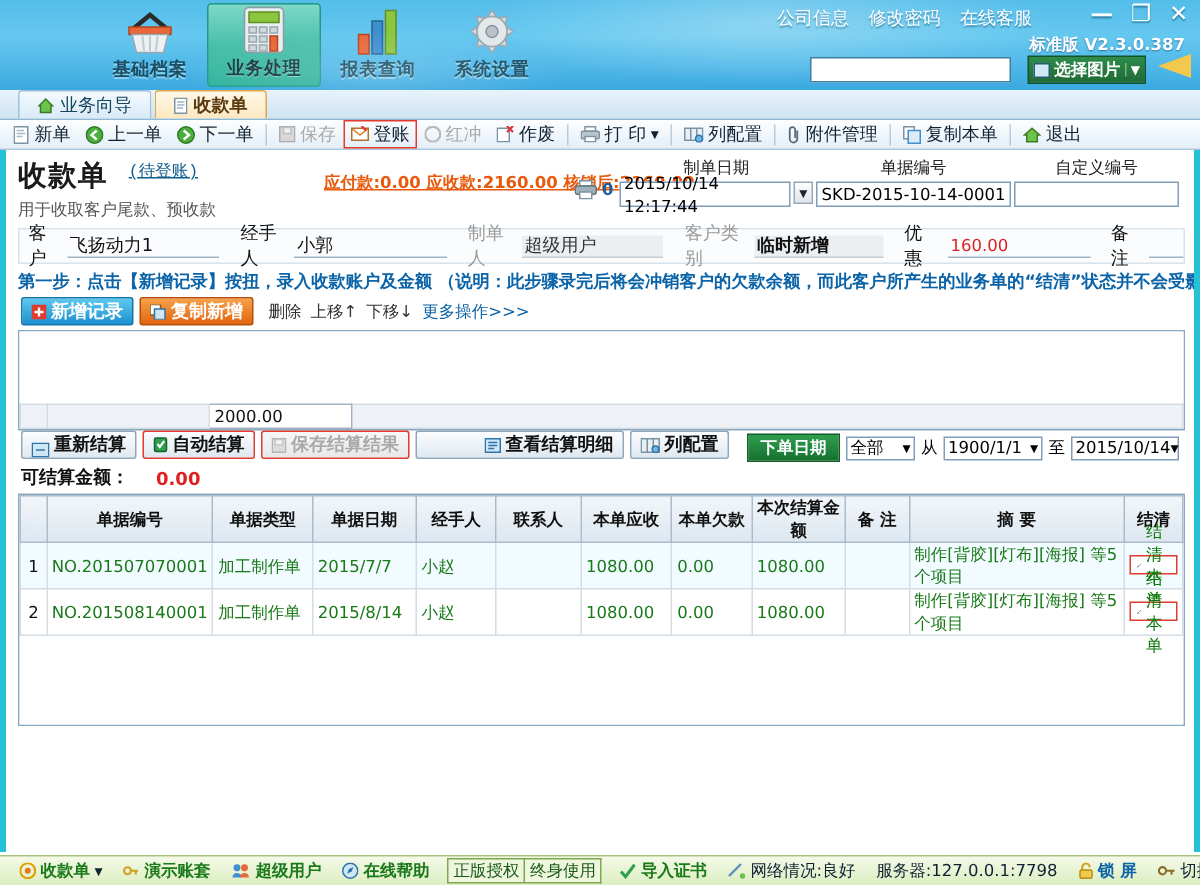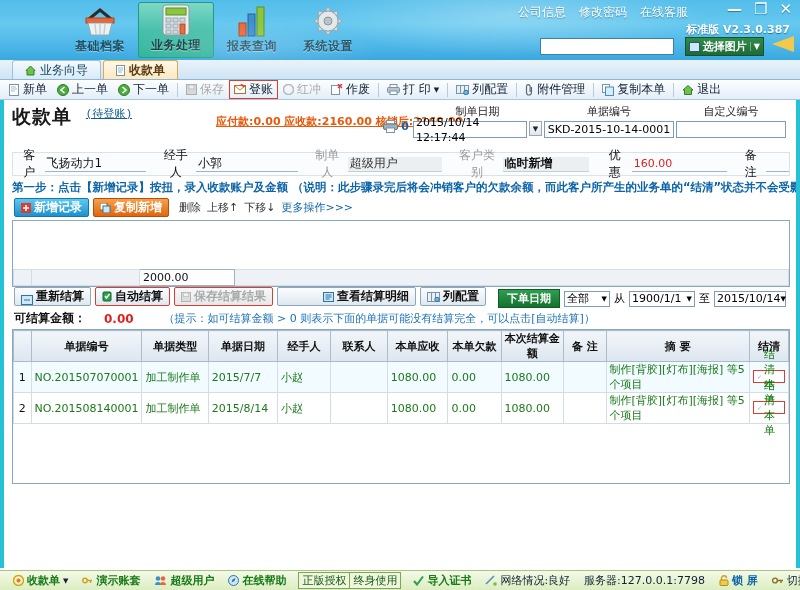--- a/index.html
+++ b/index.html
@@ -106,21 +106,21 @@
     padding:0 2px; display:flex; align-items:center; line-height:15px;
   }
   .inp.ctr { justify-content:center; }
   .cbtn { width:13px; height:15px; margin-left:2px; background:linear-gradient(180deg,#fdfdfd,#dfe6ec);
     border:1px solid #95a8b8; font-size:7px; display:flex;align-items:center;justify-content:center; color:#223;}
 
   .row2 {
     margin:0 10px 0 12px; height:24px; background:#fafcfe; border:1px solid #d7e3ec;
     display:flex; align-items:center; font-size:12px; padding-left:6px;
   }
-  .lab { color:#111; margin-right:5px;text-align:center; }
+  .lab { color:#111; margin-right:5px; }
   .lab.gray { color:#9a9a9a; }
   .uline { border-bottom:1px solid #9db5c6; height:15px; display:flex; align-items:center; font-size:12px; color:#111; padding:0 2px;}
   .ro { background:#eceff1; border:none; border-bottom:1px solid #c6ced3; color:#333; }
   .red { color:#e02020; font-size:11px;}
 
   .steptext { font-size:11.5px; color:#0b63a8; font-weight:bold; margin:4px 0 3px 12px; white-space:nowrap;}
   .btnrow { margin-left:14px; display:flex; align-items:center; gap:4px; }
   .gbtn {
     height:19px; display:flex; align-items:center; gap:3px; padding:0 6px; font-size:12px;
     font-weight:bold; color:#fff; cursor:pointer; border-radius:2px;
@@ -376,20 +376,21 @@
   </div>
 </div>
 
 <div class="page">
   <div class="leftstripe"></div>
   <div class="rightstripe"></div>
 
   <div class="hdr">
     <span class="doctitle">收款单</span>
     <span class="docstate">(待登账)</span>
+    <div class="docsub">用于收取客户尾款、预收款</div>
     <div class="amts">应付款:0.00  应收款:2160.00   核销后:2160.00</div>
 
     <div class="hdrfields">
       <div class="printer">
         <svg width="15" height="13" viewBox="0 0 15 13">
             <rect x="3.5" y="0.5" width="8" height="3.5" fill="#fff" stroke="#7c93a3"></rect>
             <rect x="0.5" y="4" width="14" height="5.5" rx="1.5" fill="#9fb0ba" stroke="#63757f"></rect>
             <rect x="3.5" y="8" width="8" height="4.5" fill="#fff" stroke="#7c93a3"></rect>
           </svg>
         <span class="pcount">0</span>
@@ -500,21 +501,20 @@
           <path d="M4.5 0.5v9M8.5 0.5v9" stroke="#7c93a3"></path>
           <circle cx="10" cy="7.5" r="2.2" fill="#6cb6e8" stroke="#2f74a8"></circle>
         </svg>
       <span>列配置</span>
     </div>
   </div>
 
   <div style="display:flex; align-items:center; margin:4px 0 0 14px; position:relative;">
     <span class="kje">可结算金额：</span>
     <span class="kjev" style="margin-left:18px;">0.00</span>
-    <span class="hint" style="margin-left:30px;">（提示：如可结算金额 &gt; 0 则表示下面的单据可能没有结算完全，可以点击[自动结算]）</span>
 
     <div class="filterbar">
       <div class="greenbtn">下单日期</div>
       <div class="sel" style="width:46px;justify-content:space-between;">
         <span>全部</span>
         <span style="font-size:7px">▼</span>
       </div>
       <span>从</span>
       <div class="sel" style="width:66px;justify-content:space-between;">
         <span>1900/1/1</span>

